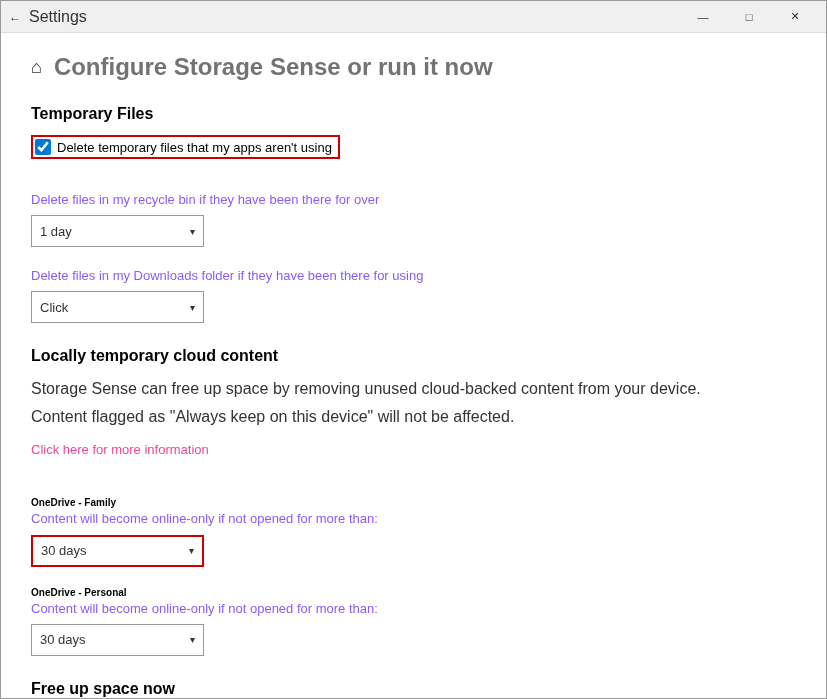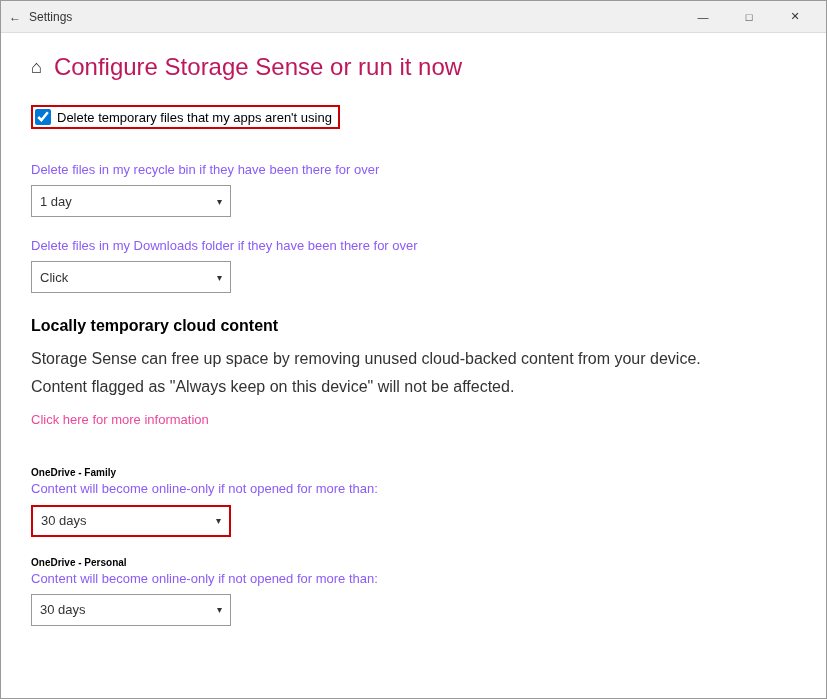--- a/index.html
+++ b/index.html
@@ -43,21 +43,21 @@
       font-size: 12px;
       cursor: pointer;
       margin-right: 8px;
       color: #333;
       display: flex;
       align-items: center;
       user-select: none;
     }
 
     .titlebar-title {
-      font-size: 12px;
+      font-size: 16px;
       color: #333;
       text-align: right;
     }
 
     .titlebar-controls {
       margin-left: auto;
       display: flex;
       gap: 0;
     }
 
@@ -87,22 +87,22 @@
     }
 
     .home-icon {
       font-size: 18px;
       margin-right: 12px;
       color: #333;
     }
 
     .page-title {
       font-size: 24px;
-      font-weight: 400;
-      color: #be185d;
+      font-weight: 700;
+      color: #737373;
     }
 
     .section-title {
       font-size: 16px;
       font-weight: 600;
       color: #000;
       margin-bottom: 12px;
     }
 
     .checkbox-row {
@@ -137,21 +137,21 @@
       font-size: 13px;
       color: #8b5cf6;
       margin-bottom: 6px;
       line-height: 1.4;
     }
 
     .dropdown {
       display: flex;
       align-items: center;
       justify-content: space-between;
-      width: 200px;
+      width: 173px;
       height: 32px;
       border: 1px solid #999;
       padding: 0 8px;
       cursor: pointer;
       background: #fff;
       font-size: 13px;
       color: #333;
       user-select: none;
     }
 
@@ -211,39 +211,40 @@
   </div>
 
   <div class="content">
 
     <div class="page-header">
       <span class="home-icon">⌂</span>
       <span class="page-title">Configure Storage Sense or run it now</span>
     </div>
 
     <div>
+      <div class="section-title">Temporary Files</div>
 
       <div class="checkbox-row">
         <label class="checkbox-wrapper">
           <input type="checkbox" class="checkbox-input" checked="" style="">
           <span class="checkbox-label">Delete temporary files that my apps aren't using</span>
         </label>
       </div>
 
       <div class="spacer"></div>
 
       <div class="label-text">Delete files in my recycle bin if they have been there for over</div>
       <div class="dropdown">
         <span>1 day</span>
         <span class="dropdown-arrow">▾</span>
       </div>
 
       <div class="spacer"></div>
 
-      <div class="label-text">Delete files in my Downloads folder if they have been there for over</div>
+      <div class="label-text">Delete files in my Downloads folder if they have been there for using</div>
       <div class="dropdown">
         <span>Click</span>
         <span class="dropdown-arrow">▾</span>
       </div>
     </div>
 
     <div class="section-divider"></div>
 
     <div>
       <div class="section-title">Locally temporary cloud content</div>
@@ -274,15 +275,19 @@
         <div class="label-text">Content will become online-only if not opened for more than:</div>
         <div class="dropdown">
           <span>30 days</span>
           <span class="dropdown-arrow">▾</span>
         </div>
       </div>
     </div>
 
     <div class="section-divider"></div>
 
+    <div>
+      <div class="section-title">Free up space now</div>
+
+    </div>
 
   </div>
 </div>
 
 </body></html>

